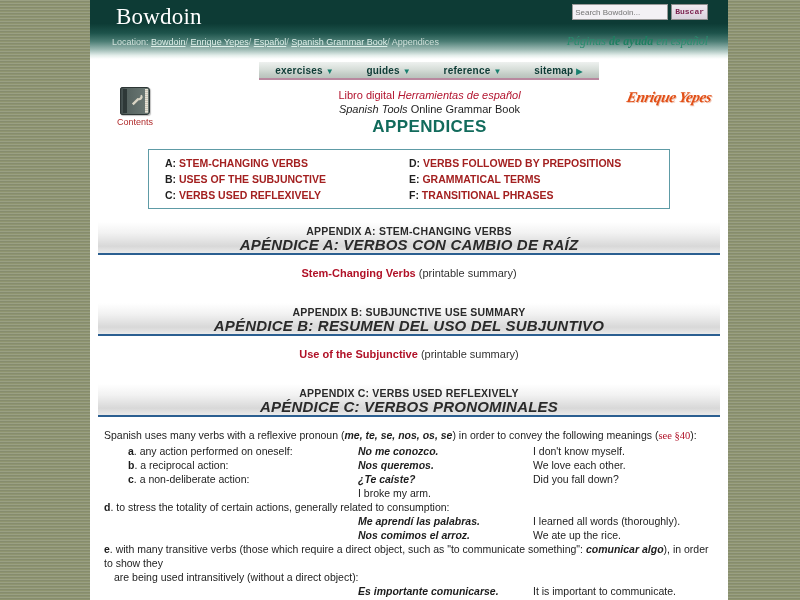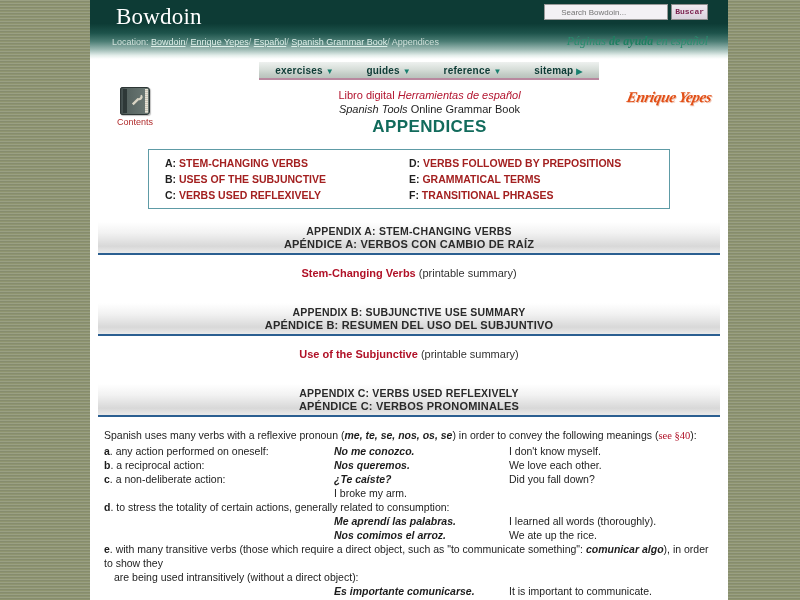--- a/index.html
+++ b/index.html
@@ -56,21 +56,21 @@
     display: flex;
     align-items: stretch;
     gap: 3px;
   }
   .search-input {
     width: 90px;
     height: 12px;
     font-size: 8px;
     font-family: "Liberation Sans", sans-serif;
     color: #6d6d6d;
-    padding: 1px 16px;
+    padding: 1px 2px;
     border: 1px solid #9a9a9a;
     background: #f3f1f5;
     outline: none;
   }
   .search-btn {
     font-size: 8px;
     font-weight: bold;
     font-family: Liberation Mono, monospace;
     color: #7a1f4d;
     background: linear-gradient(to bottom,#efeaf1,#d9d2dd);
@@ -242,22 +242,23 @@
     padding: 3px 0 2px 0;
   }
   .secbar .l1 {
     font-size: 10.5px;
     font-weight: bold;
     color: #2a2a2a;
     line-height: 13px;
     letter-spacing: .2px;
   }
   .secbar .l2 {
-    font-size: 11px;
-    font-weight: bold;
+    font-size: 15px;
+    font-weight: bold;
+    font-style: italic;
     color: #2a2a2a;
     line-height: 13px;
     letter-spacing: .2px;
   }
   .sumrow {
     text-align: center;
     padding: 12px 0 11px 0;
     font-size: 11px;
     color: #333;
   }
@@ -273,20 +274,21 @@
     margin: 11px 14px 0 14px;
     font-size: 10.5px;
     line-height: 14px;
     color: #1c1c1c;
   }
   .body p { margin: 0 0 1px 0; }
   .body a { color: #b01127; text-decoration: none; cursor: pointer; font-family: Liberation Serif, serif; }
   .ex-row {
     display: flex;
     line-height: 14px;
+    margin-left: 24px;
   }
   .ex-lead { width: 230px; flex: 0 0 230px; }
   .ex-sp { width: 175px; flex: 0 0 175px; font-weight: bold; font-style: italic; }
   .ex-en { flex: 1; }
 </style>
 </head>
 <body>
 
 <div class="page">
 

